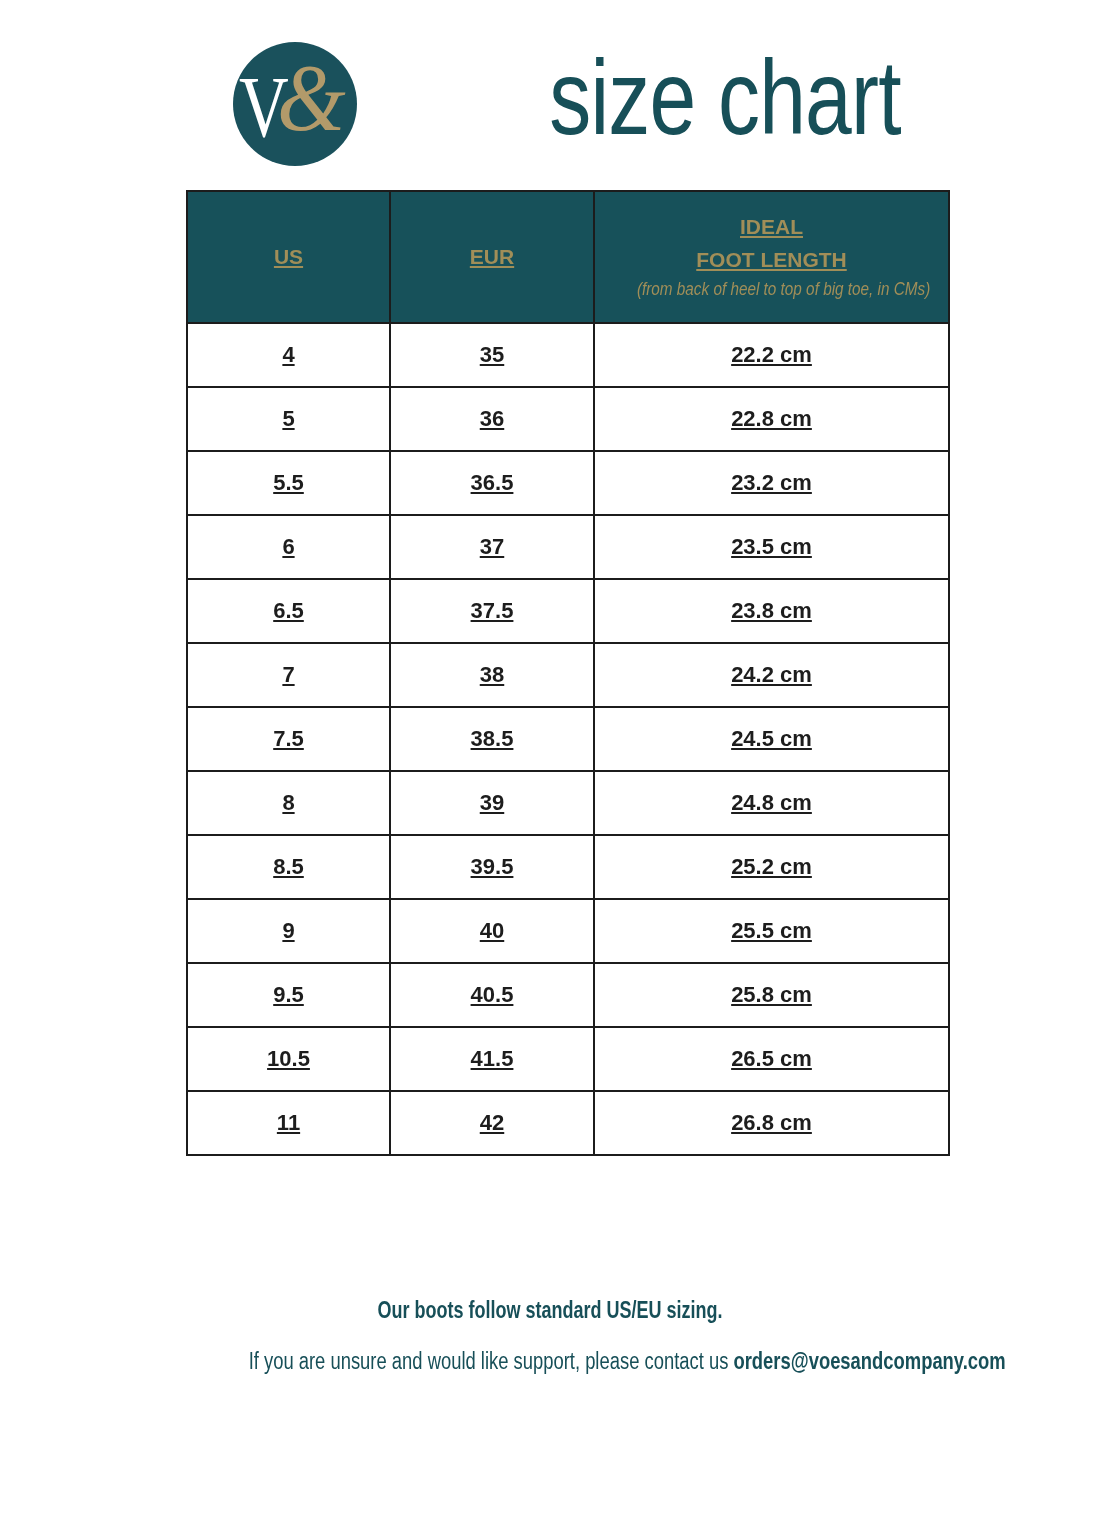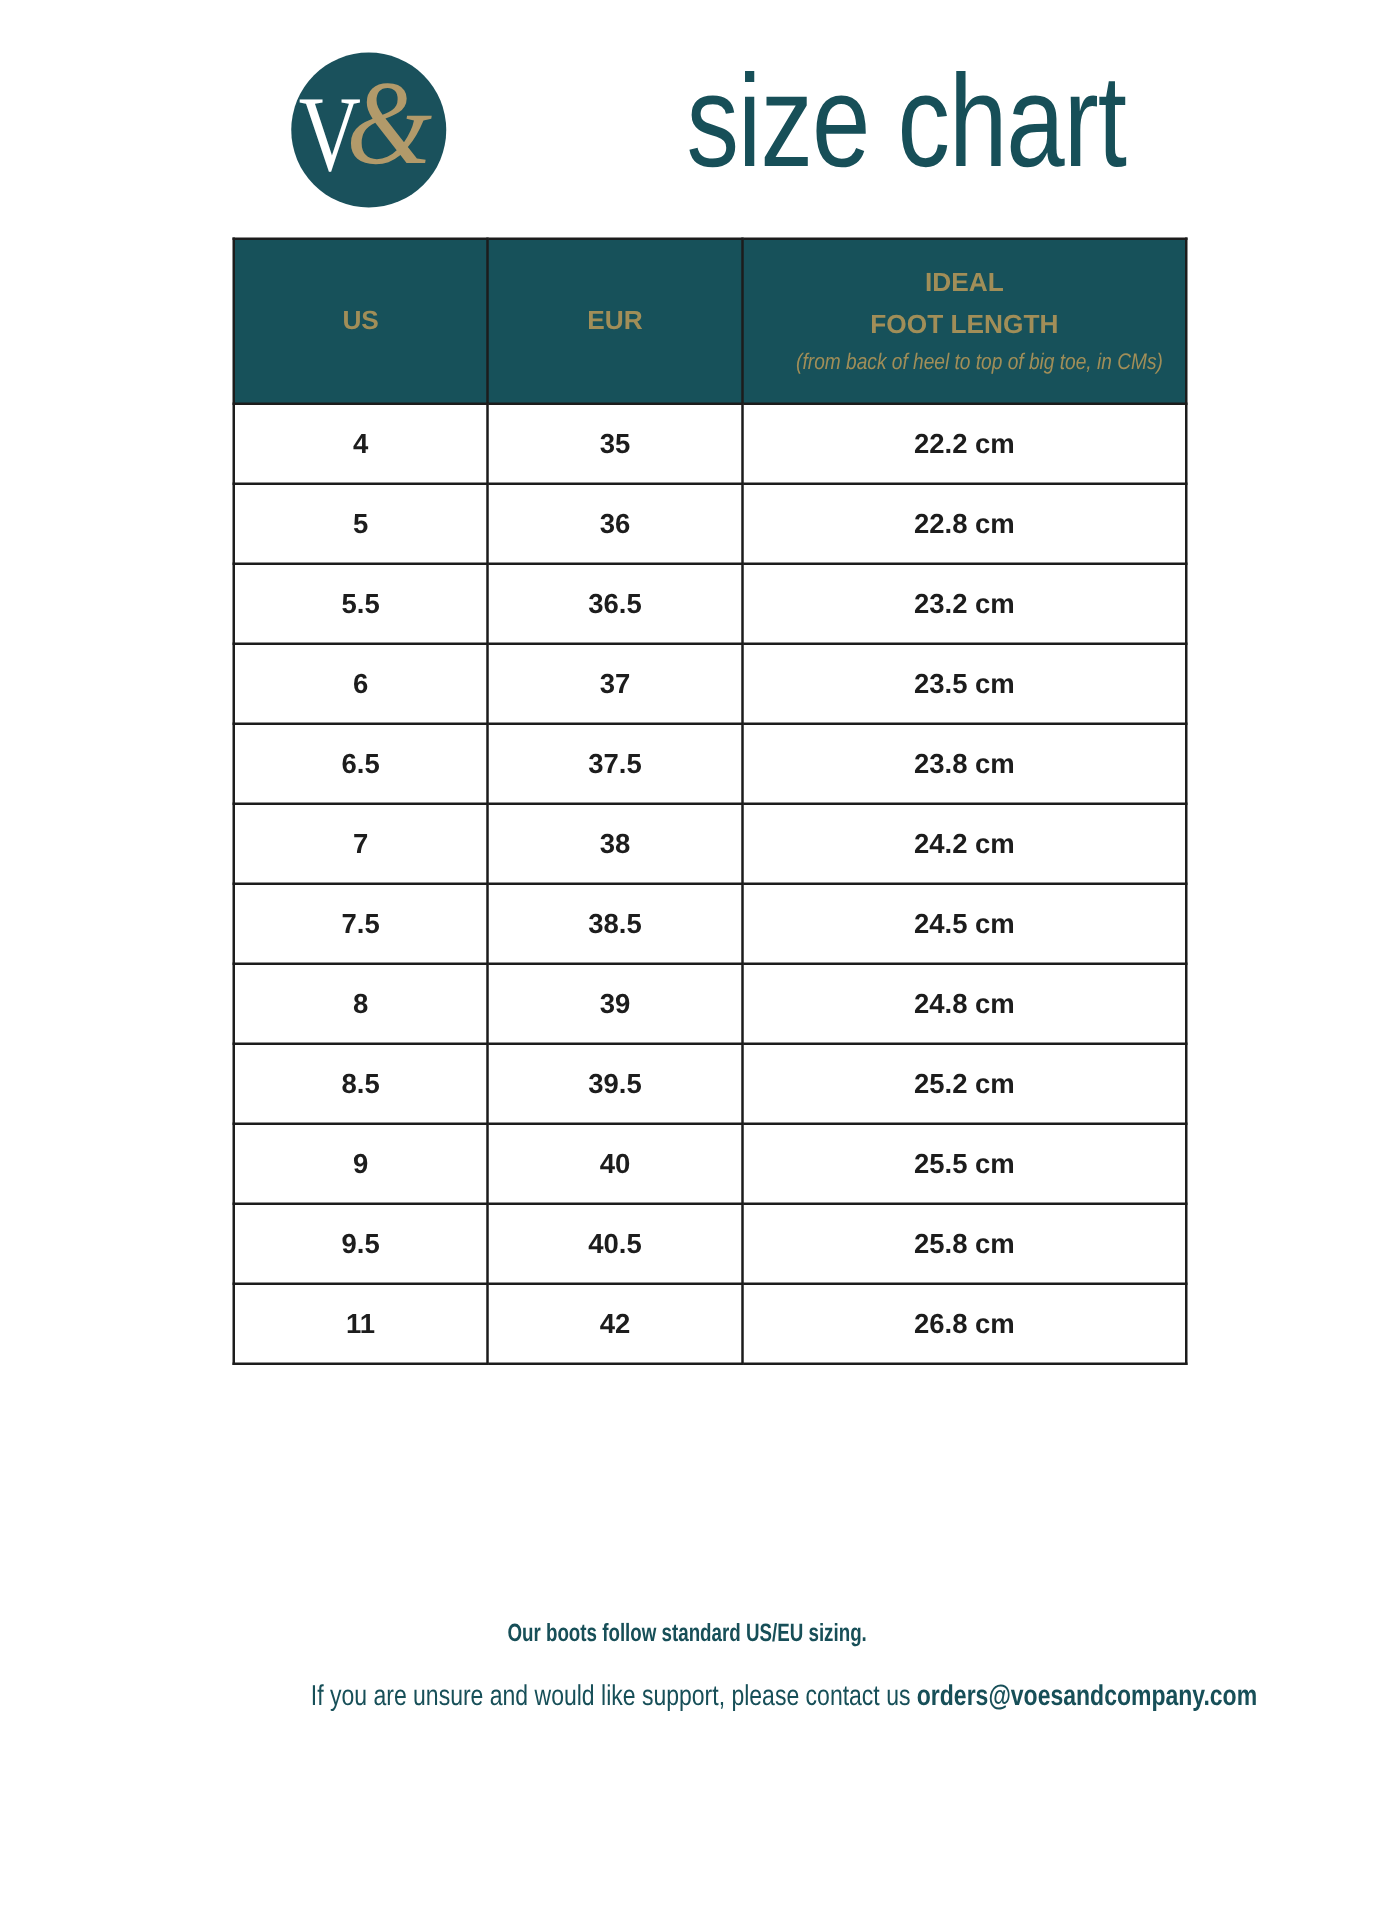--- a/index.html
+++ b/index.html
@@ -27,42 +27,42 @@
     text-align:center;font-weight:normal;
     font-size:105px;line-height:1.1;color:#174f58;letter-spacing:-1px;
     transform:scaleX(0.80);transform-origin:center top;
   }
   
   table.size-table{
     position:absolute;left:186px;top:190px;width:762px;
     border-collapse:collapse;table-layout:fixed;
   }
   .size-table th,.size-table td{
-    border:2px solid #1c1c1c;text-align:center;vertical-align:middle;padding:16px;
+    border:2px solid #1c1c1c;text-align:center;vertical-align:middle;padding:16px;text-decoration:underline;
   }
   .size-table col.c1{width:203px;}
   .size-table col.c2{width:204px;}
   .size-table col.c3{width:355px;}
   .size-table thead tr{height:132px;}
   .size-table thead th{
     background:#17515a;color:#a18e58;font-size:21px;font-weight:bold;
   }
   .hdr-line{line-height:1.55;}
   .hdr-note{
     font-style:italic;font-weight:normal;font-size:18px;line-height:1.5;
     display:inline-block;transform:scaleX(0.85);transform-origin:center;white-space:nowrap;
   }
   .size-table tbody tr{height:64px;background:#ffffff;}
   .size-table tbody td{font-size:22px;font-weight:bold;color:#1d1d1d;}
   
   .footer{
     position:absolute;left:0;top:1296px;width:1100px;text-align:center;color:#174f58;
   }
   .footer p{margin:0;}
-  .f-bold{font-size:20px;font-weight:bold;margin-bottom:24px !important;text-decoration:underline;}
+  .f-bold{font-size:24px;font-weight:bold;margin-bottom:24px !important;text-decoration:underline;}
   .f-italic{font-style:italic;font-size:22px;line-height:1.28;margin-bottom:26px !important;}
   .f-contact{font-size:23px;text-align:right;}
   .sx70{display:inline-block;transform:scaleX(0.70);transform-origin:center;white-space:nowrap;}
   .sx75{display:inline-block;transform:scaleX(0.75);transform-origin:center;white-space:nowrap;}
   .sx80{display:inline-block;transform:scaleX(0.80);transform-origin:center;white-space:nowrap;}
 </style>
 </head>
 <body>
 
 <div class="logo">
@@ -143,20 +143,25 @@
         <td>9</td>
         <td>40</td>
         <td>25.5 cm</td>
       </tr>
       <tr>
         <td>9.5</td>
         <td>40.5</td>
         <td>25.8 cm</td>
       </tr>
       <tr>
+        <td>10.5</td>
+        <td>41.5</td>
+        <td>26.5 cm</td>
+      </tr>
+      <tr>
         <td>11</td>
         <td>42</td>
         <td>26.8 cm</td>
       </tr>
     </tbody>
 </table>
 
 <div class="footer">
   <p class="f-bold"><span class="sx75">Our boots follow standard US/EU sizing.</span></p>
   <p class="f-contact">

